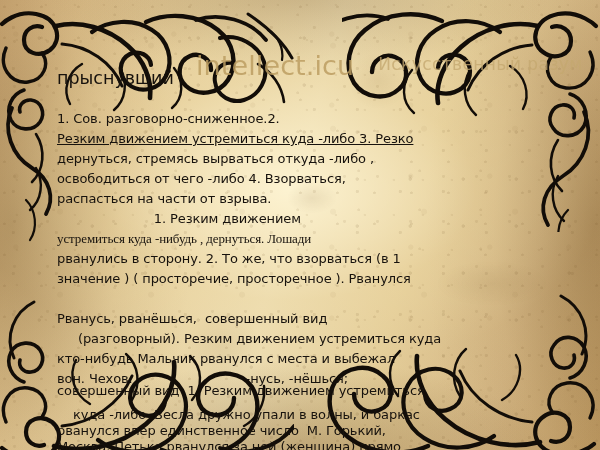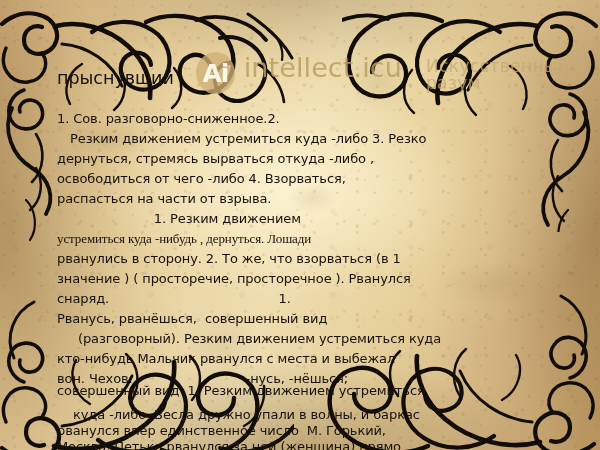--- a/index.html
+++ b/index.html
@@ -170,40 +170,38 @@
         <path d="M174 18c25-11 58-8 80 9 19 15 23 38 13 55-11 16-34 19-48 6-12-10-10-29 4-34 12-5 25 3 25 16" stroke-width="4.4"></path>
         <path d="M100 64c-16 9-23 30-14 45" stroke-width="2.4"></path>
         <path d="M142 68c10 15 7 36-6 47" stroke-width="2.4"></path>
         <path d="M204 68c11 14 11 33-2 45" stroke-width="2.4"></path>
         <path d="M20 110c-10 23 0 47 21 58" stroke-width="3"></path>
       </g>
     </svg>
   </div>
 
   <div id="watermark">
-    <div id="wm-badge">Ai</div>
     <div id="wm-text">
       <div id="wm-title">intellect.icu</div>
       <div id="wm-sub">Искусственный  разум</div>
     </div>
   </div>
 
   <div id="content">
     <div class="tline" id="title-line">прыснувший</div>
 
     <div class="tline body-line" style="left:57px;top:111px;">1. Сов. разговорно-сниженное.2.</div>
-    <div class="tline body-line" style="left:70px;top:131px;">Резким движением устремиться куда -либо 3. Резко</div>
+    <div class="tline body-line" style="left:57px;top:131px;text-decoration:underline;">Резким движением устремиться куда -либо 3. Резко</div>
     <div class="tline body-line" style="left:57px;top:151px;">дернуться, стремясь вырваться откуда -либо ,</div>
     <div class="tline body-line" style="left:57px;top:171px;">освободиться от чего -либо 4. Взорваться,</div>
     <div class="tline body-line" style="left:57px;top:191px;">распасться на части от взрыва.</div>
     <div class="tline body-line" style="left:57px;top:211px;">                        1. Резким движением</div>
     <div class="tline body-line" style="left:57px;top:231px;font-family:Liberation Serif, serif;">устремиться куда -нибудь , дернуться. Лошади</div>
     <div class="tline body-line" style="left:57px;top:251px;">рванулись в сторону. 2. То же, что взорваться (в 1</div>
     <div class="tline body-line" style="left:57px;top:271px;">значение ) ( просторечие, просторечное ). Рванулся</div>
-    <div class="tline body-line" style="left:57px;top:291px;">снаряд.                                          1.</div>
     <div class="tline body-line" style="left:57px;top:311px;">Рванусь, рванёшься,  совершенный вид</div>
     <div class="tline body-line" style="left:57px;top:331px;margin-left:21px;">(разговорный). Резким движением устремиться куда</div>
     <div class="tline body-line" style="left:57px;top:351px;">кто-нибудь Мальчик рванулся с места и выбежал</div>
     <div class="tline body-line" style="left:57px;top:371px;">вон. Чехов.                            -нусь, -нёшься;</div>
     <div class="tline body-line" style="left:57px;top:383px;">совершенный вид  1. Резким движением устремиться</div>
     <div class="tline body-line" style="left:73px;top:407px;">куда -либо  Весла дружно упали в волны, и баркас</div>
     <div class="tline body-line" style="left:57px;top:423px;">рванулся впер единственное число  М. Горький,</div>
     <div class="tline body-line" style="left:57px;top:439px;">Москва. Петька рванулся за ней (женщина) прямо</div>
   </div>
 

